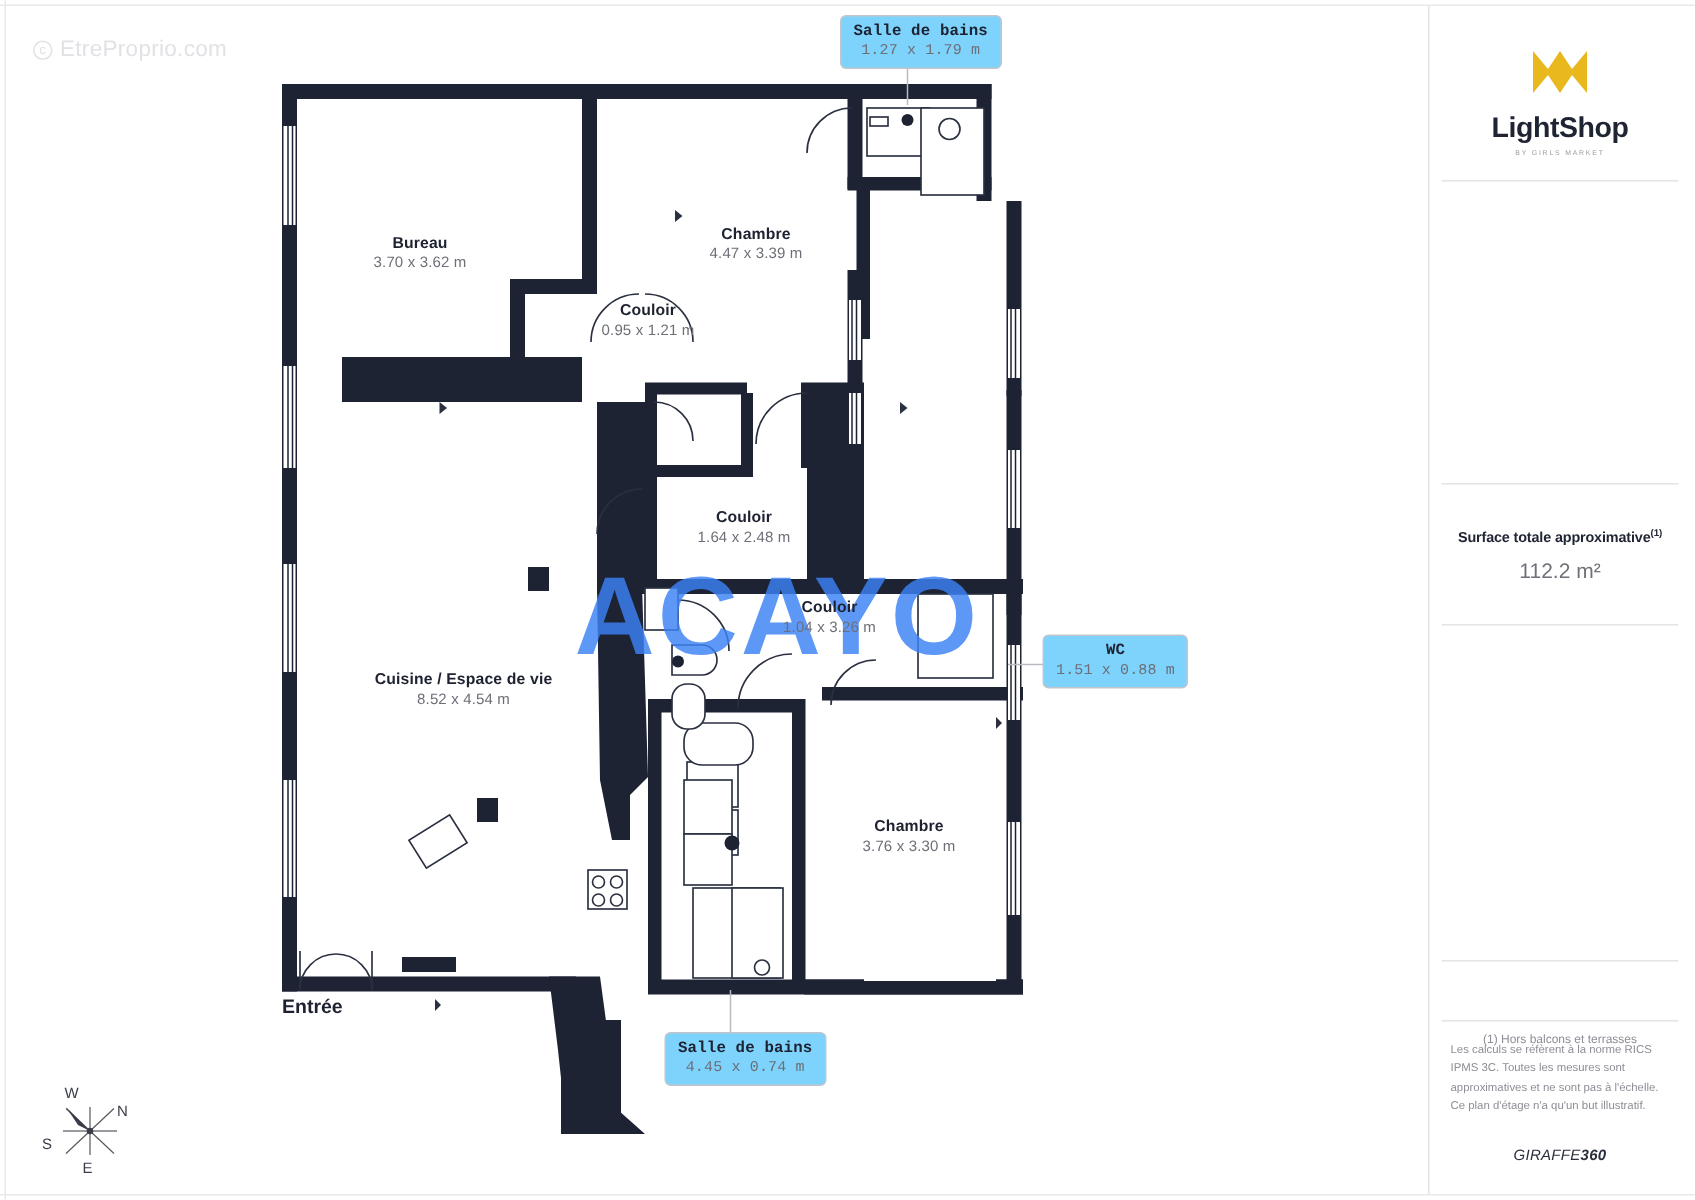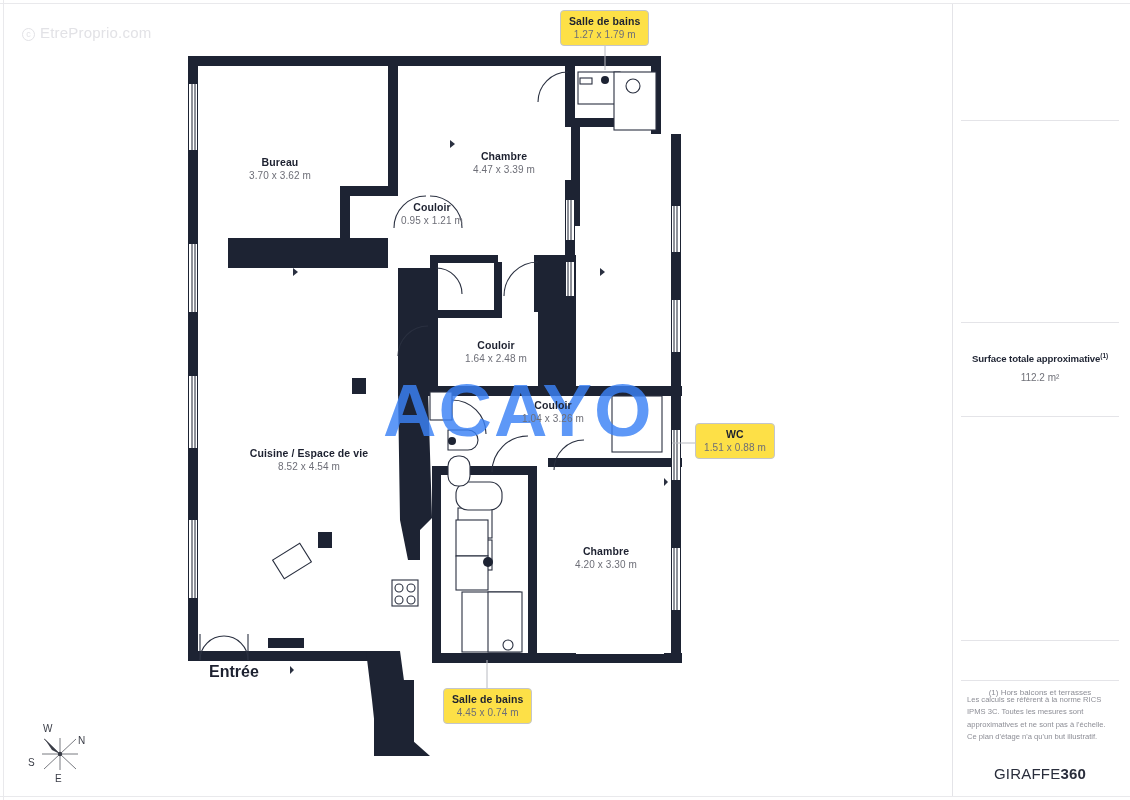--- a/index.html
+++ b/index.html
@@ -57,49 +57,50 @@
   
   #logo-block { position:absolute; left:0; top:28px; width:174px; text-align:center; }
   #logo-mark { margin:0 auto 4px; width:44px; height:34px; }
   #logo-name { font-size:19px; font-weight:bold; color:#1f2433; letter-spacing:-.3px; }
   #logo-sub  { font-size:4.6px; color:#9a9aa3; letter-spacing:1.2px; margin-top:2px; }
 
   
   #surface-block { position:absolute; left:0; top:348px; width:174px; text-align:center; }
   #surface-title { font-size:9.6px; font-weight:bold; color:#1f2433; letter-spacing:-.1px; }
   #surface-title sup { font-size:6.5px; }
-  #surface-value { font-size:10px; color:#6f7078; margin-top:8px; }
+  #surface-value { font-size:14px; color:#6f7078; margin-top:8px; }
 
   
   #footnote { position:absolute; left:0; top:684px; width:174px; text-align:center;
               font-size:8px; color:#8d8e96; }
   
   #disclaimer { position:absolute; left:14px; top:690px; width:146px; text-align:left;
                 font-size:7.6px; line-height:1.62; color:#8d8e96; }
   #giraffe { position:absolute; left:0; top:761px; width:174px; text-align:center;
-             font-size:15px; color:#2a2e3c; letter-spacing:.2px; }
+             font-size:10px; color:#2a2e3c; letter-spacing:.2px;font-style:italic; }
   #giraffe b { font-weight:bold; }
 
   
   .label { position:absolute; text-align:center; white-space:nowrap; }
   .label .ln1 { font-size:10.5px; font-weight:bold; color:#1d2130; letter-spacing:.1px; }
   .label .ln2 { font-size:10px; color:#6d6e77; margin-top:2px; letter-spacing:.1px; }
   .label.boxed {
-    border:1px solid #c3c5cc; border-radius:4px; background:#fde047;
+    border:1px solid #c3c5cc; border-radius:4px; background:#7dd3fc;
     padding:4px 8px 5px;
+    font-family:Liberation Mono, monospace;
   }
 
   
   #compass { position:absolute; left:18px; top:716px; width:84px; height:76px; }
   #compass text { font-family:"Liberation Sans", sans-serif; font-size:10px; fill:#3a3d47; }
 
   
   #entree-label {
-    position:absolute; left:209px; top:663px;
-    font-size:16px; font-weight:bold; color:#1d2130;
+    position:absolute; left:188px; top:663px;
+    font-size:13px; font-weight:bold; color:#1d2130;
   }
 
   svg.plan { position:absolute; left:0; top:0; }
 </style>
 </head>
 <body>
 
 <div id="page">
 
   <div class="frame-line frame-top"></div>
@@ -329,21 +330,21 @@
     <div class="ln2">1.51 x 0.88 m</div>
   </div>
 
   <div class="label" style="left:222px; top:447px; width:174px;">
     <div class="ln1">Cuisine / Espace de vie</div>
     <div class="ln2">8.52 x 4.54 m</div>
   </div>
 
   <div class="label" style="left:550px; top:545px; width:112px;">
     <div class="ln1">Chambre</div>
-    <div class="ln2">4.20 x 3.30 m</div>
+    <div class="ln2">3.76 x 3.30 m</div>
   </div>
 
   <div class="label boxed" style="left:443px; top:688px;">
     <div class="ln1">Salle de bains</div>
     <div class="ln2">4.45 x 0.74 m</div>
   </div>
 
   <div id="entree-label">Entrée</div>
 
   <svg id="compass" viewBox="0 0 84 76">
@@ -366,20 +367,27 @@
   </svg>
 
   <div id="right-panel">
 
     <div class="rp-sep" id="rp-sep1"></div>
     <div class="rp-sep" id="rp-sep2"></div>
     <div class="rp-sep" id="rp-sep3"></div>
     <div class="rp-sep" id="rp-sep4"></div>
     <div class="rp-sep" id="rp-sep5"></div>
 
+    <div id="logo-block">
+      <svg id="logo-mark" viewBox="0 0 44 34">
+        <path d="M4 2 L4 30 L14 18 L22 30 L30 18 L40 30 L40 2 L30 14 L22 2 L14 14 Z" fill="#e8b81c"></path>
+      </svg>
+      <div id="logo-name">LightShop</div>
+      <div id="logo-sub">BY GIRLS MARKET</div>
+    </div>
 
     <div id="surface-block">
       <div id="surface-title">
         <span>Surface totale approximative</span><sup>(1)</sup>
       </div>
       <div id="surface-value">112.2 m²</div>
     </div>
 
     <div id="footnote">(1) Hors balcons et terrasses</div>
 

